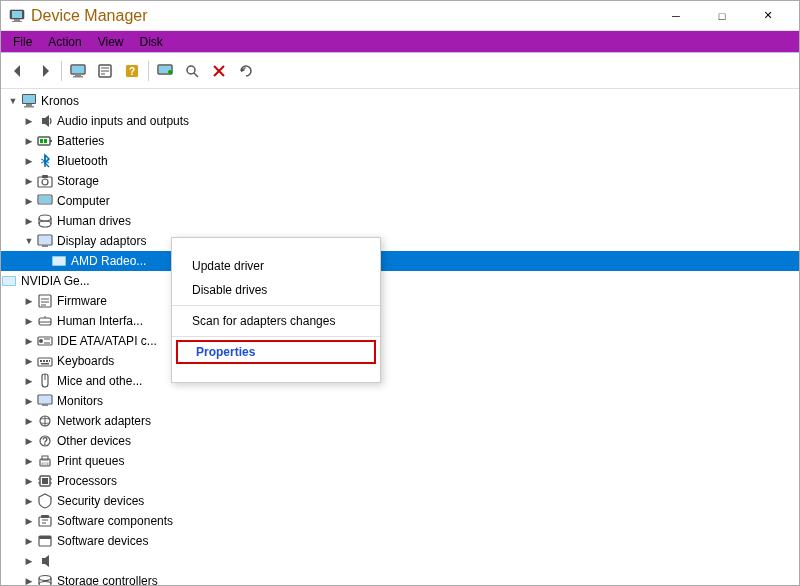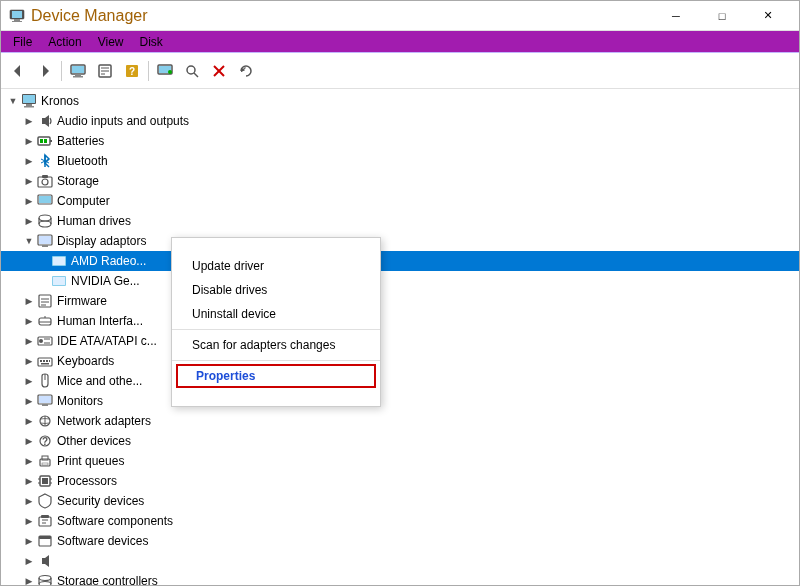--- a/index.html
+++ b/index.html
@@ -403,21 +403,21 @@
       <div class="tree-item highlighted" style="padding-left: 50px;">
         <div class="tree-icon">
           <svg width="16" height="16" viewBox="0 0 16 16">
             <rect x="1" y="3" width="14" height="10" rx="1" fill="#87ceeb"></rect>
             <rect x="2" y="4" width="12" height="8" fill="#ddeeff"></rect>
           </svg>
         </div>
         <span class="tree-label">AMD Radeo...</span>
       </div>
 
-      <div class="tree-item" style="padding-left: 50px;">
+      <div class="tree-item" style="">
         <div class="tree-icon">
           <svg width="16" height="16" viewBox="0 0 16 16">
             <rect x="1" y="3" width="14" height="10" rx="1" fill="#87ceeb"></rect>
             <rect x="2" y="4" width="12" height="8" fill="#ddeeff"></rect>
           </svg>
         </div>
         <span class="tree-label">NVIDIA Ge...</span>
       </div>
 
       <div class="tree-item" style="padding-left: 20px;">
@@ -601,21 +601,20 @@
           </svg>
         </div>
         <span class="tree-label">Storage controllers</span>
       </div>
 
     </div>
 
     <div class="context-menu">
       <div class="ctx-item">Update driver</div>
       <div class="ctx-item">Disable drives</div>
-      <div class="ctx-item">Uninstall device</div>
       <div class="ctx-sep"></div>
       <div class="ctx-item">Scan for adapters changes</div>
       <div class="ctx-sep"></div>
       <div class="ctx-item highlighted">Properties</div>
     </div>
 
   </div>
 </div>
 
 </body></html>

